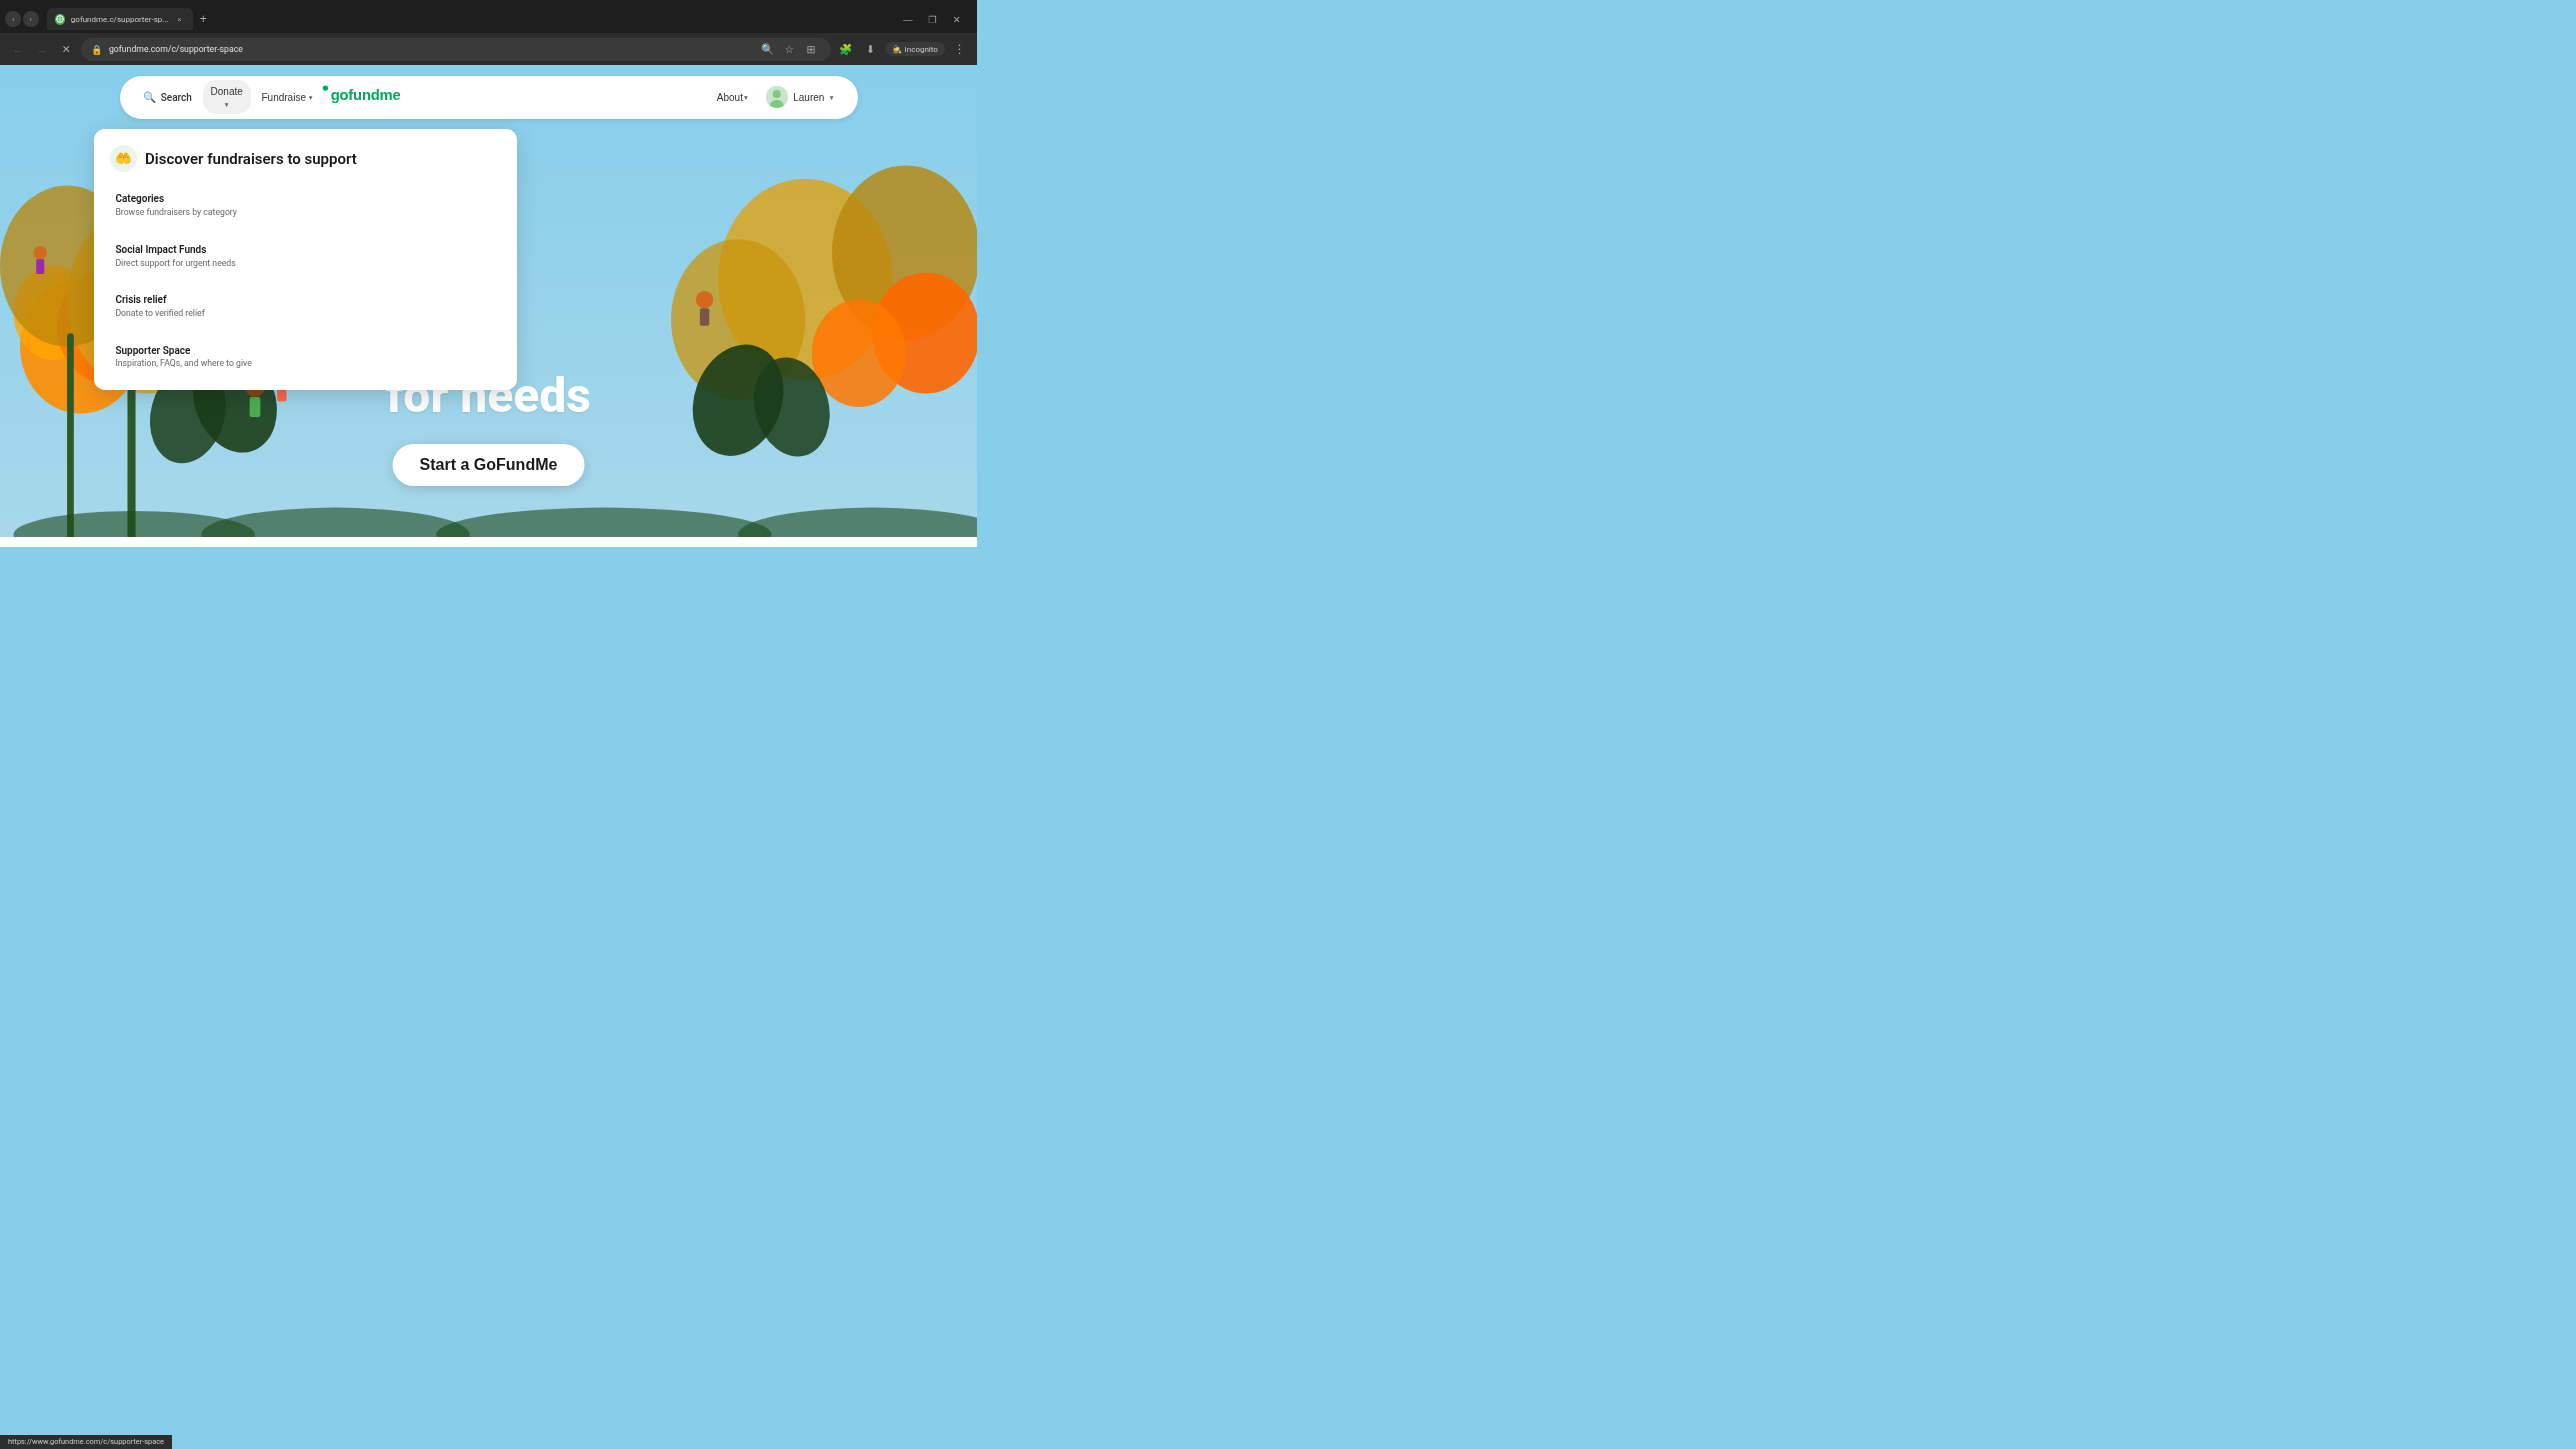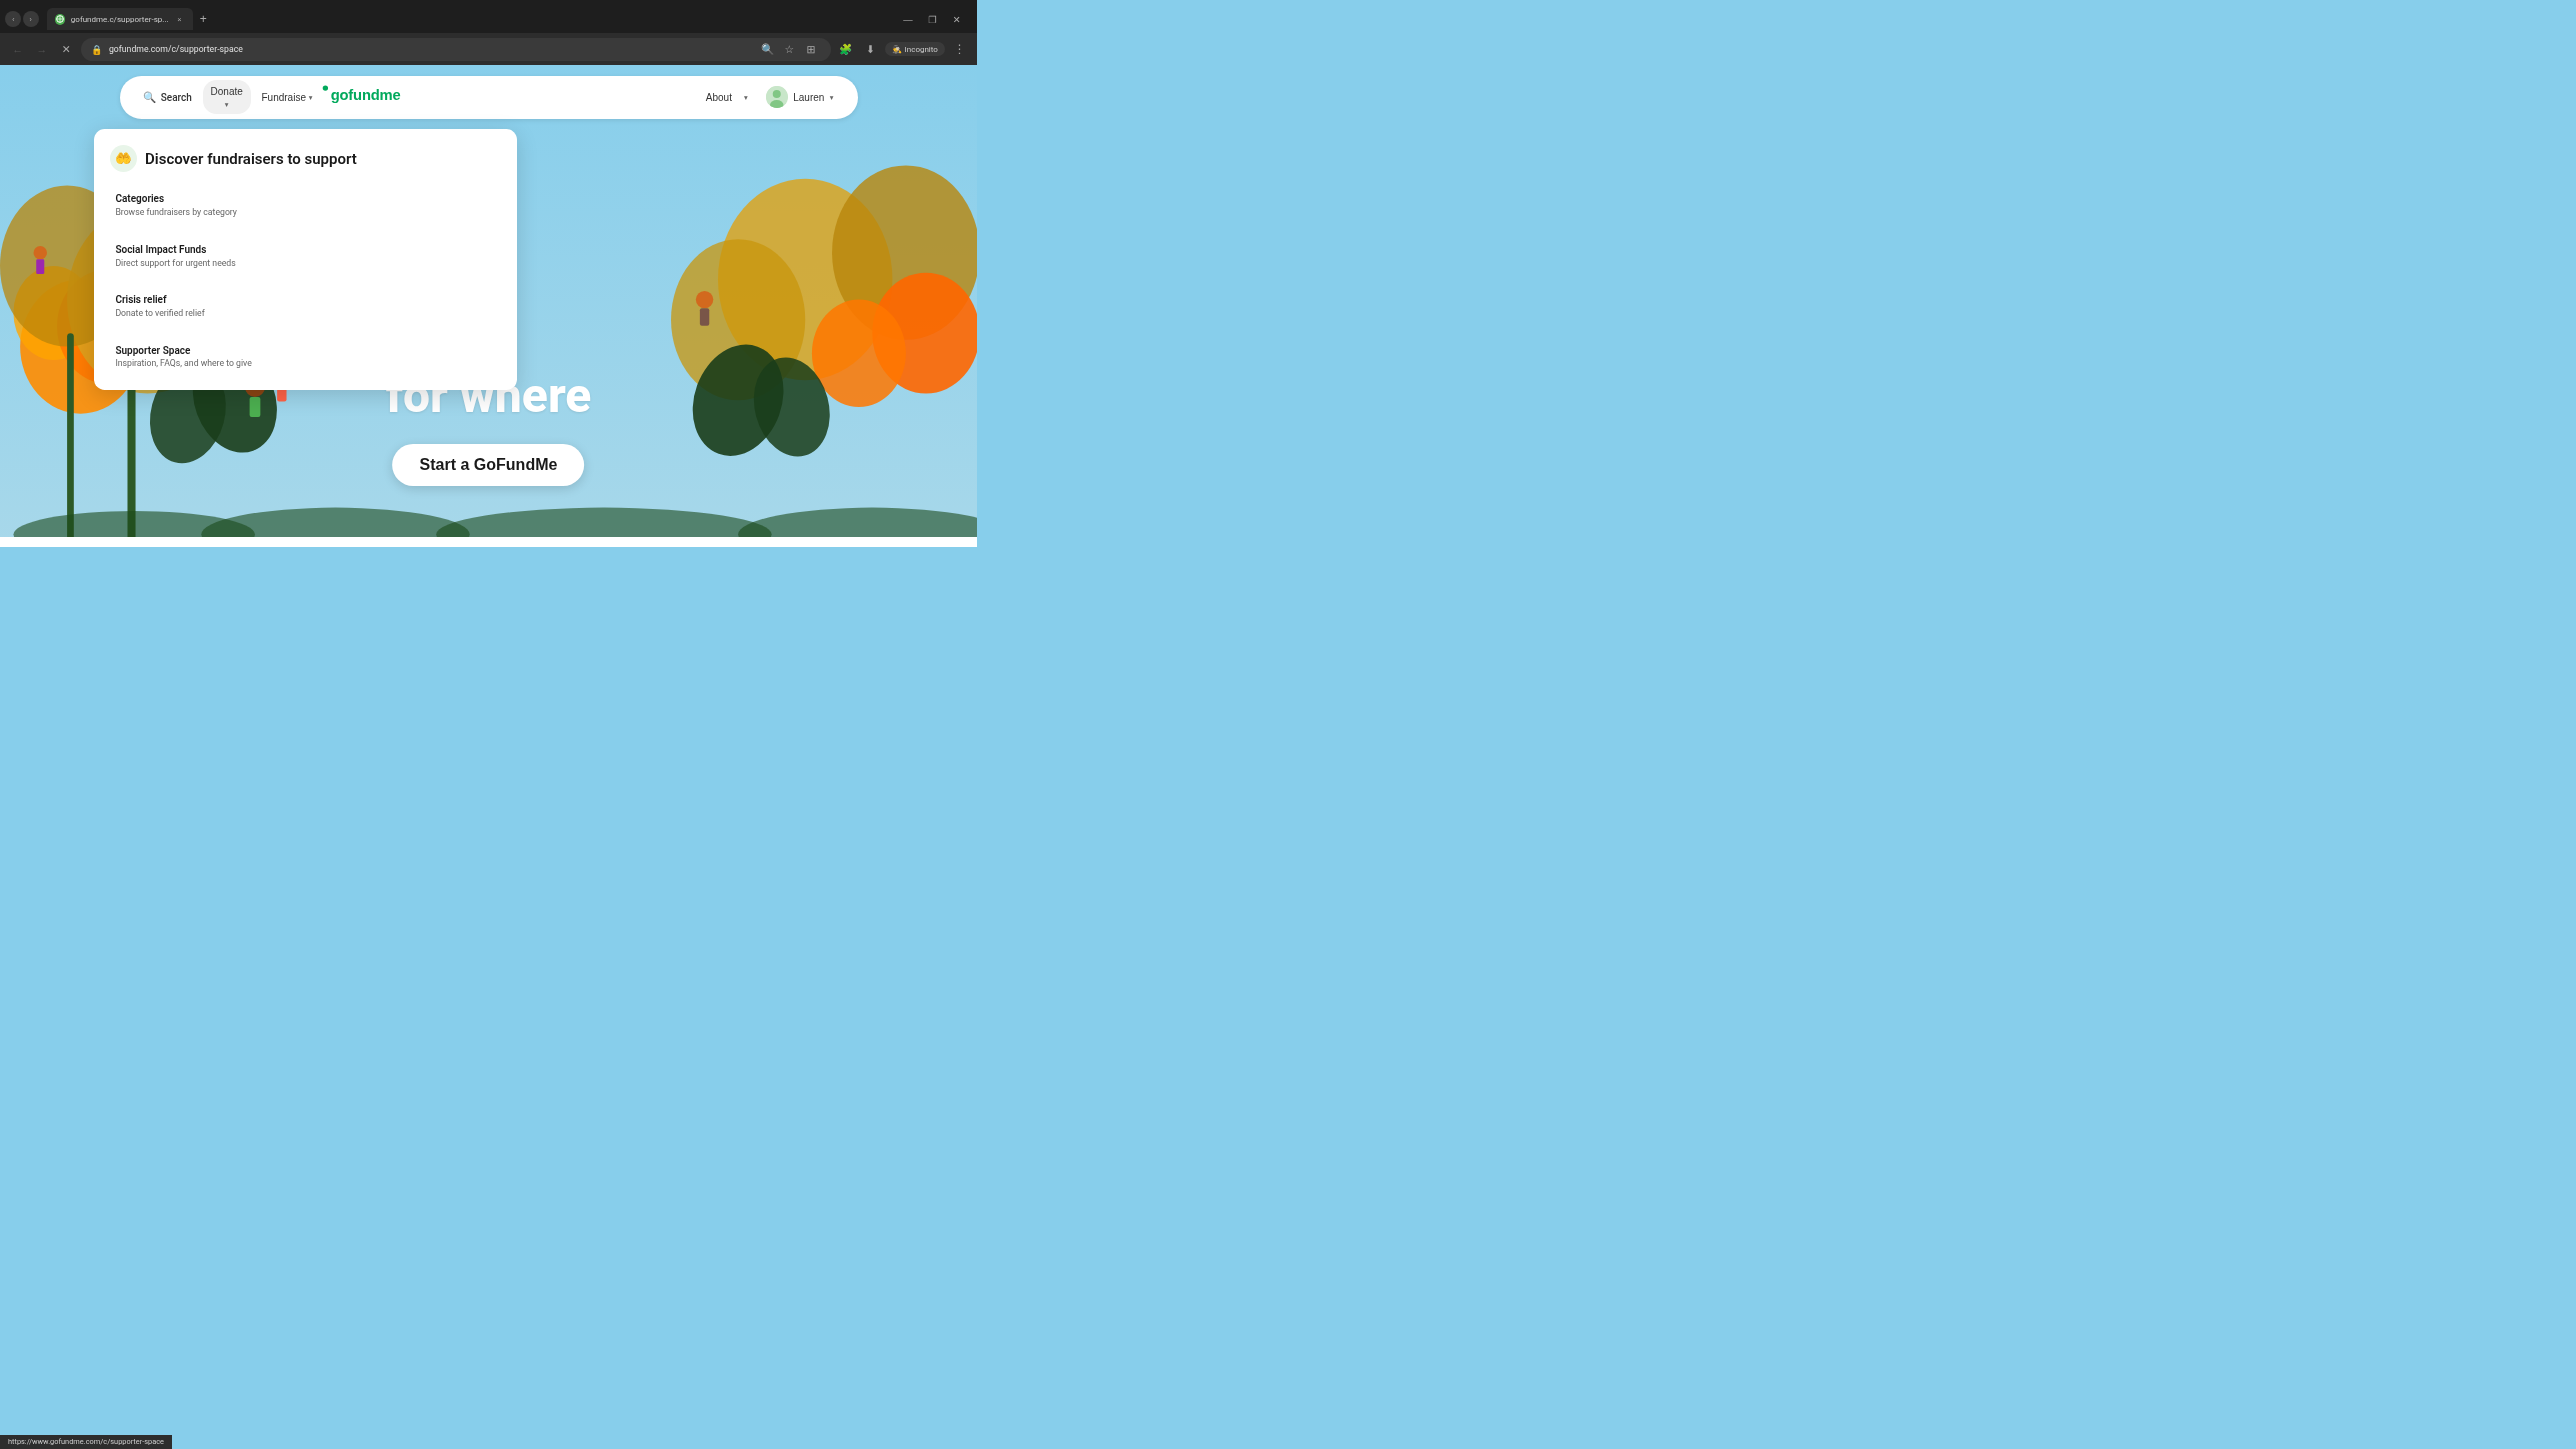--- a/index.html
+++ b/index.html
@@ -275,21 +275,21 @@
 
     .nav-right {
       display: flex;
       align-items: center;
       gap: 2.7px;
     }
 
     .about-btn {
       display: flex;
       align-items: center;
-      gap: 12px;
+      gap: 1px;
       padding: 5.4px 8px;
       cursor: pointer;
       border-radius: 13.4px;
       font-size: 10px;
       color: #333;
       font-weight: 500;
       background: transparent;
       border: none;
     }
 
@@ -648,21 +648,21 @@
       </div>
       <div class="dropdown-item">
         <div class="dropdown-item-title">Supporter Space</div>
         <div class="dropdown-item-desc">Inspiration, FAQs, and where to give</div>
       </div>
     </div>
   </div>
 
   <div class="hero-text">
     <div class="hero-headline">
-      <span>for where</span>
+      <span>for needs</span>
     </div>
     <button class="cta-button">Start a GoFundMe</button>
   </div>
 
   <div class="bottom-bar"></div>
 </div>
 
 <div class="status-bar">
   <span>https://www.gofundme.com/c/supporter-space</span>
 </div>

